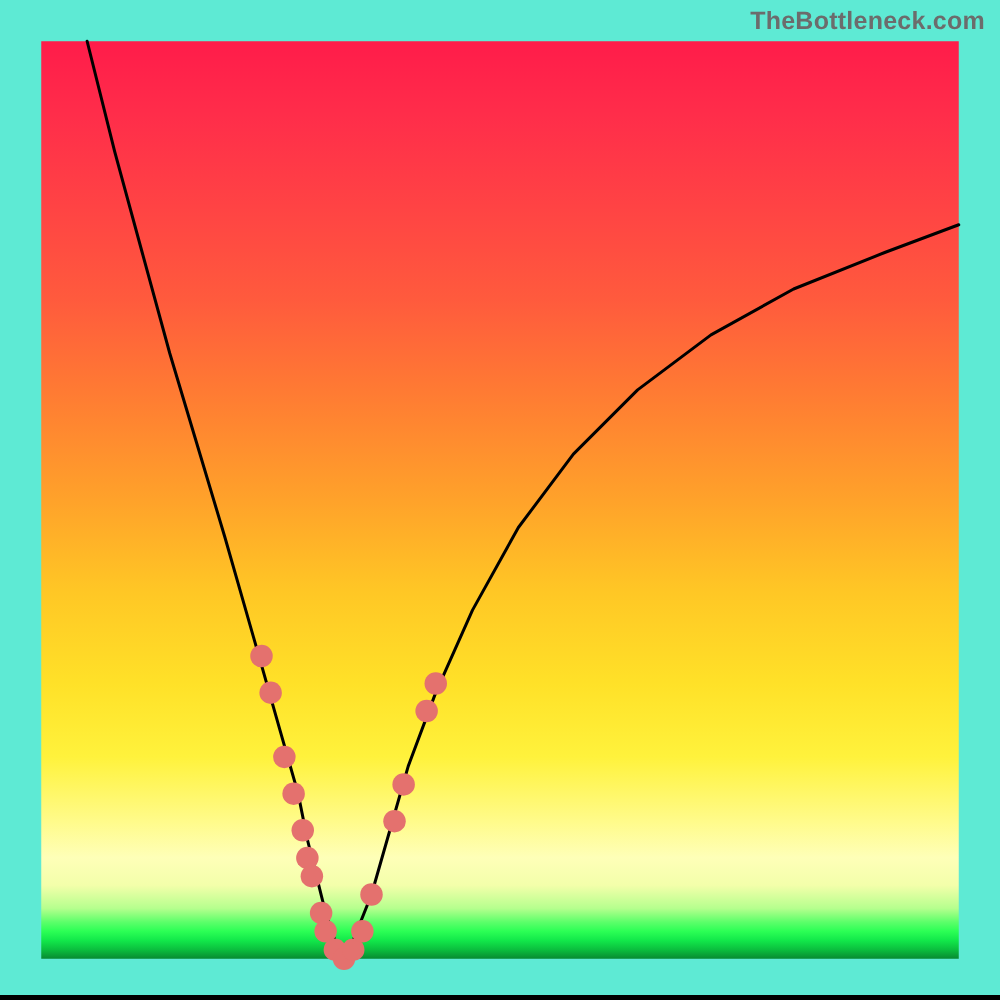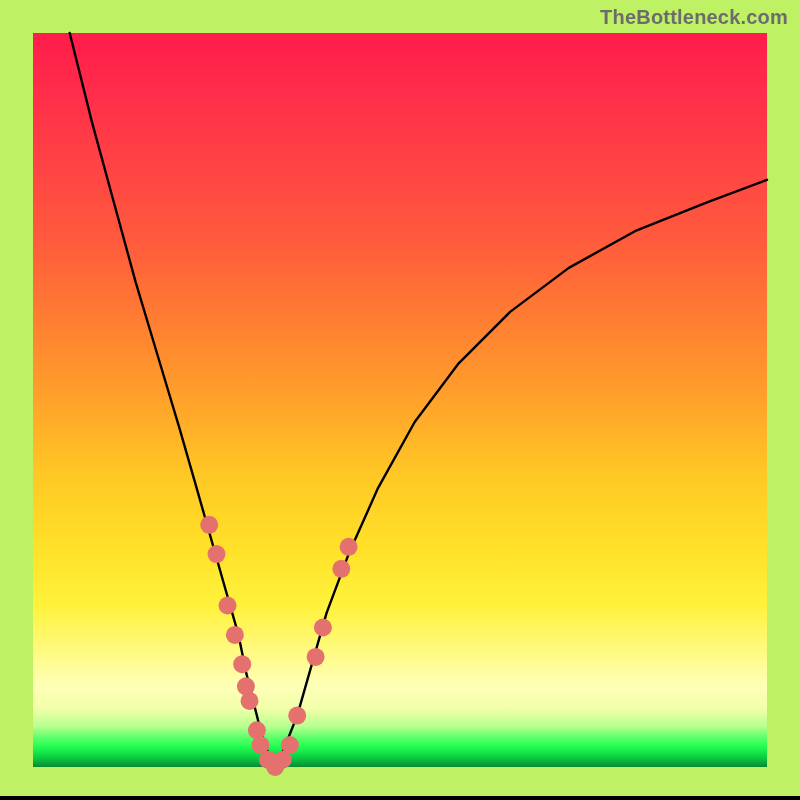--- a/index.html
+++ b/index.html
@@ -8,21 +8,21 @@
     width: 800px;
     height: 800px;
     overflow: hidden;
     background: #000;
     font-family: Arial, Helvetica, sans-serif;
   }
   .frame {
     position: relative;
     width: 800px;
     height: 796px;
-    background: #bef264;
+    background: #5eead4;
     text-decoration: underline;
   }
   .plot-area {
     position: absolute;
     left: 33px;
     top: 33px;
     width: 734px;
     height: 734px;
     
     background: linear-gradient(to bottom,

